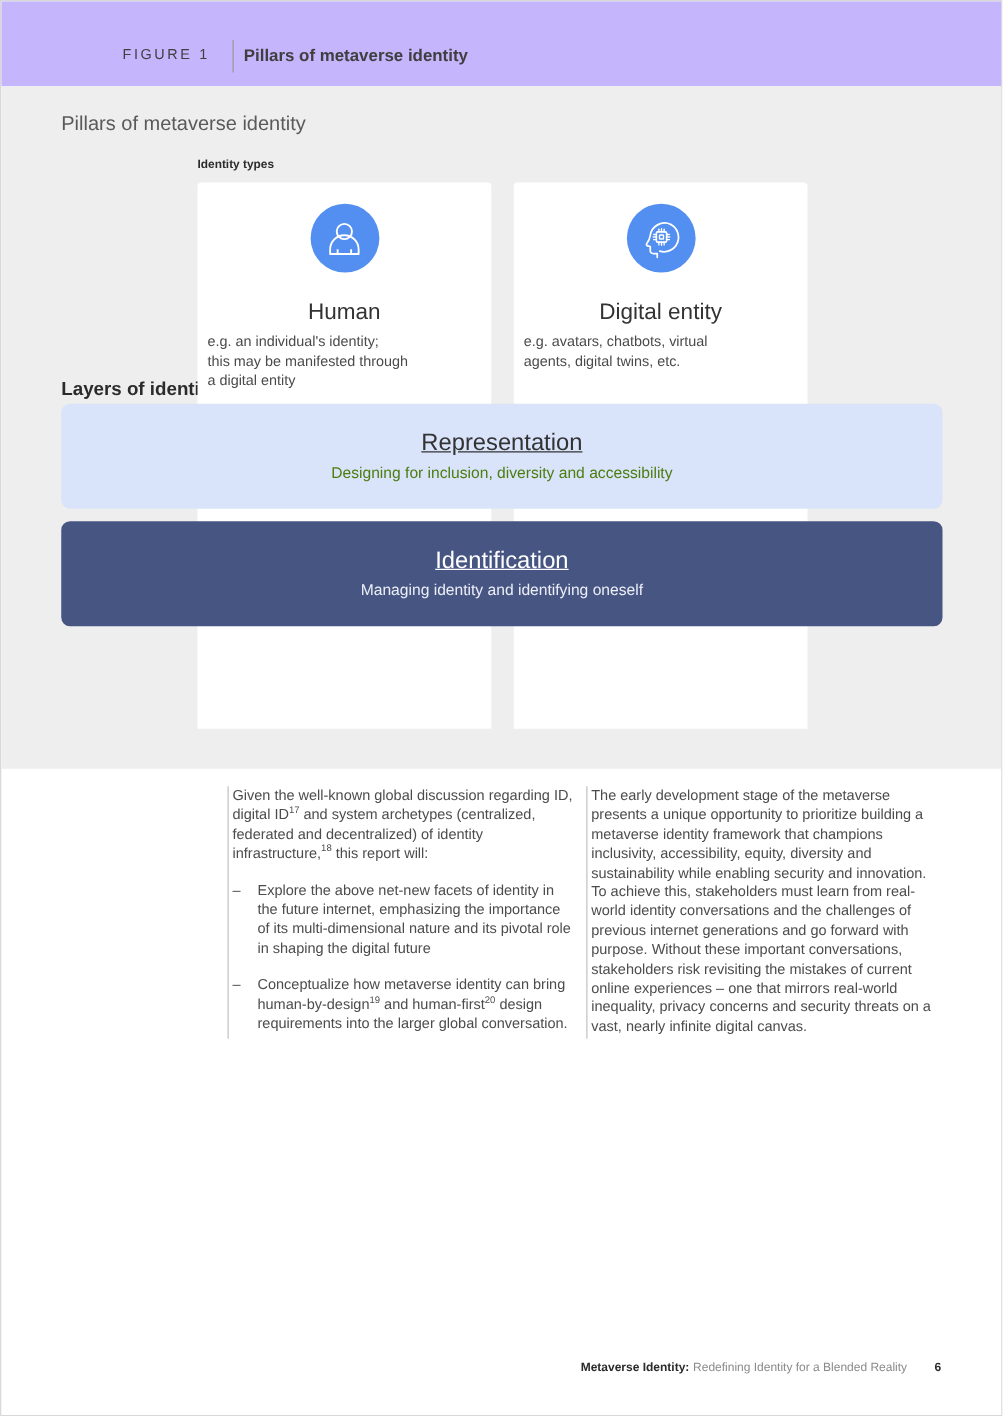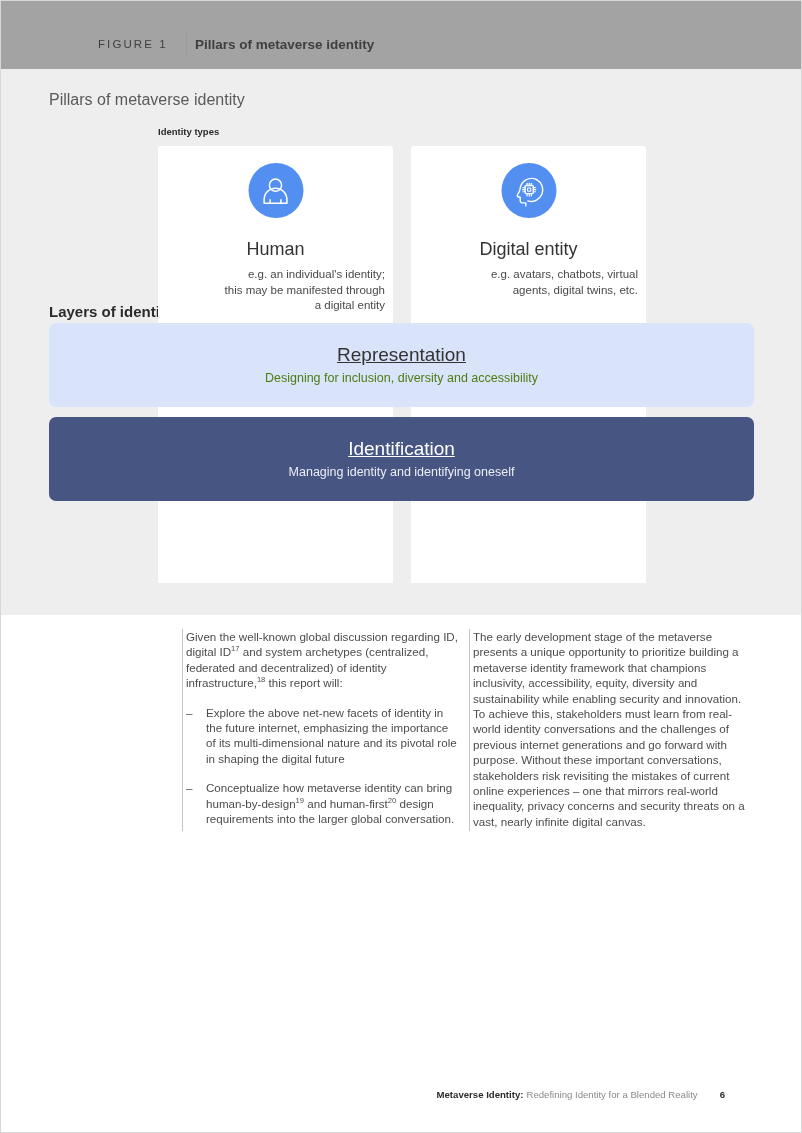--- a/index.html
+++ b/index.html
@@ -24,21 +24,21 @@
 
   
   .fig-header {
     position: absolute;
     left: 0;
     top: 0;
     width: 802px;
     height: 68px;
     display: flex;
     align-items: center;
-    background: #a3a3a3;
+    background: #c4b5fd;
   }
   .fig-label {
     position: absolute;
     left: 97px;
     top: 37px;
     font-size: 11.5px;
     letter-spacing: 2.1px;
     color: #3f3f3f;
     font-weight: 400;
     white-space: nowrap;
@@ -140,21 +140,21 @@
     text-align: center;
     font-size: 18px;
     color: #333333;
     font-weight: 400;
   }
   .card-desc {
     position: absolute;
     left: 8px;
     right: 8px;
     top: 121px;
-    text-align: right;
+    text-align: left;
     font-size: 11.5px;
     line-height: 15.5px;
     color: #4a4a4a;
     white-space: pre-line;
   }
 
   
   .layers {
     position: absolute;
     left: 48px;
@@ -246,21 +246,21 @@
     line-height: 0;
   }
 
   
   .footer {
     position: absolute;
     left: 0;
     right: 0;
     top: 1085px;
     height: 16px;
-    padding-right: 76px;
+    padding-right: 48px;
     display: flex;
     align-items: center;
     justify-content: flex-end;
     font-size: 9.6px;
     color: #8a8a8a;
     white-space: nowrap;
   }
   .footer-strong {
     color: #2b2b2b;
     font-weight: 700;

